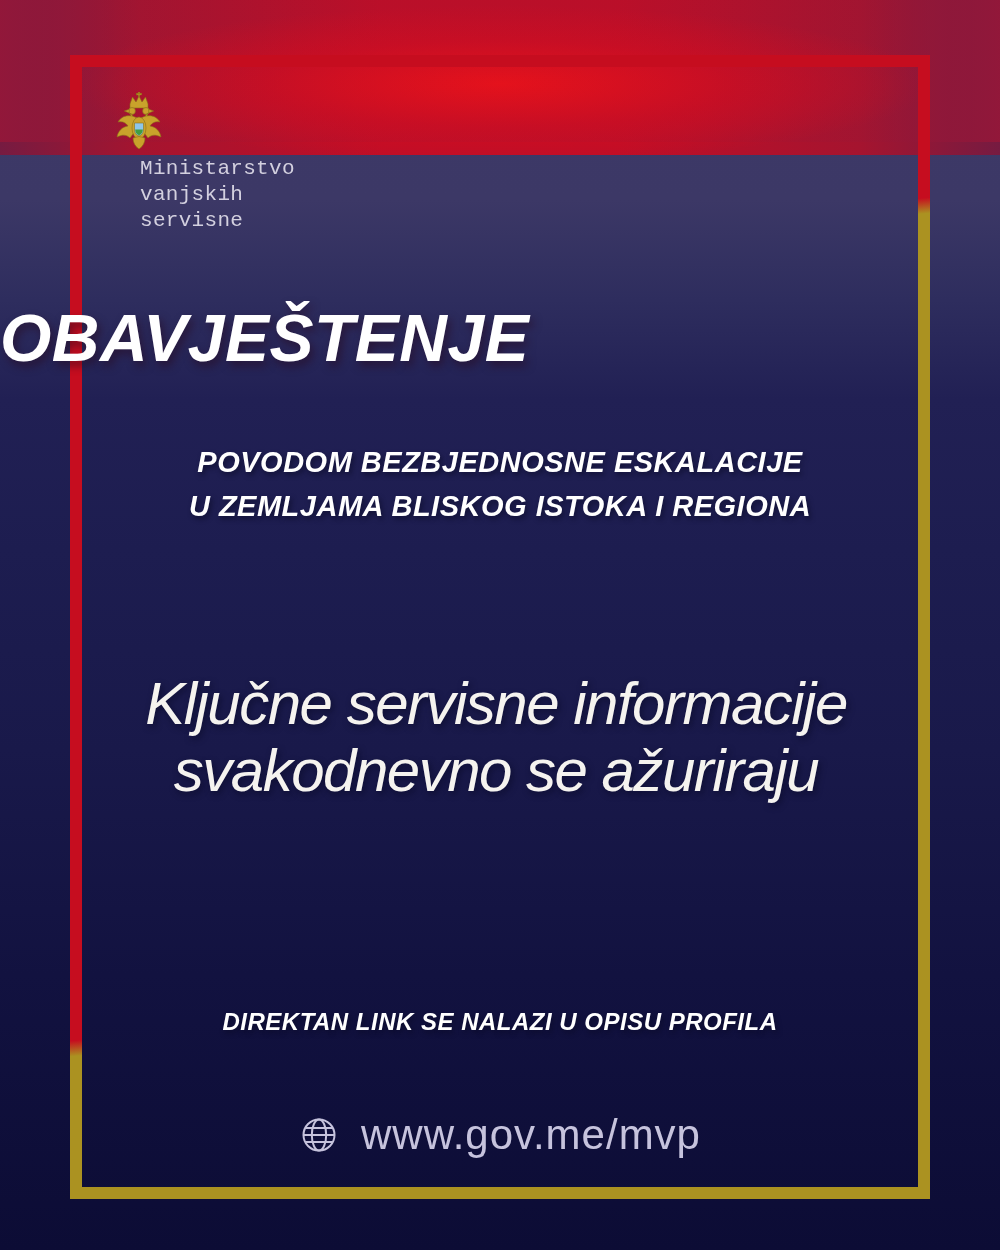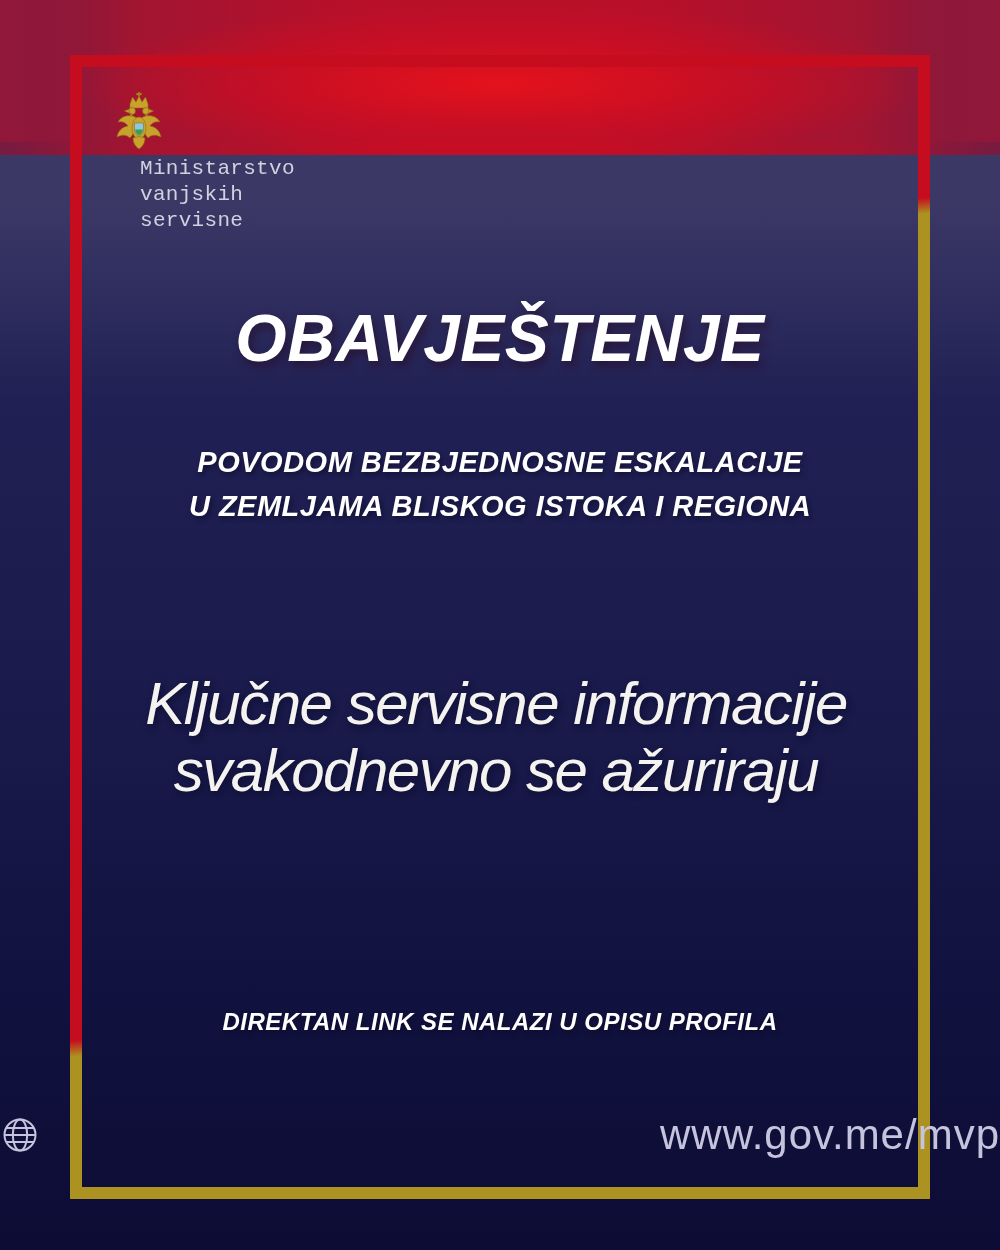--- a/index.html
+++ b/index.html
@@ -39,21 +39,21 @@
     border:12px solid;
     border-image:linear-gradient(135deg,#c60d1f 49.6%,#ab9221 50.4%) 1;
   }
   .coat{left:115px;top:92px;width:48px;height:58px;}
   .ministry{
     left:117px;top:156px;
     font-family:Liberation Mono, monospace;font-size:21px;line-height:26px;
     color:#d3d0df;letter-spacing:0.3px;margin-left:23px;
   }
   .title{
-    left:0;top:300px;width:1000px;text-align:center;
+    left:0;top:300px;width:1000px;text-align:left;
     font-size:66px;font-weight:900;font-style:italic;letter-spacing:0.5px;
     color:#ffffff;line-height:76px;
     text-shadow:3px 5px 8px rgba(40,10,30,0.55);
   }
   .subtitle{
     left:0;top:440px;width:1000px;text-align:center;
     font-size:29px;font-weight:700;font-style:italic;letter-spacing:0.5px;
     color:#ffffff;line-height:44px;
     text-shadow:2px 3px 5px rgba(10,10,35,0.6);
   }
@@ -64,21 +64,21 @@
     text-shadow:2px 3px 6px rgba(5,5,30,0.5);
   }
   .footer-note{
     left:0;top:1006px;width:1000px;text-align:center;
     font-size:24px;font-weight:700;font-style:italic;letter-spacing:0.5px;
     color:#ffffff;line-height:32px;
     text-shadow:2px 3px 5px rgba(10,10,35,0.6);
   }
   .url-row{
     left:0;top:1103px;width:1000px;height:64px;
-    display:flex;align-items:center;justify-content:space-between;gap:22px;
+    display:flex;align-items:center;justify-content:center;gap:22px;
   }
   .url-text{
     font-size:42px;font-weight:300;color:#c6c3dd;letter-spacing:1px;
   }
 </style>
 </head>
 <body>
 
 <div class="poster">
 

